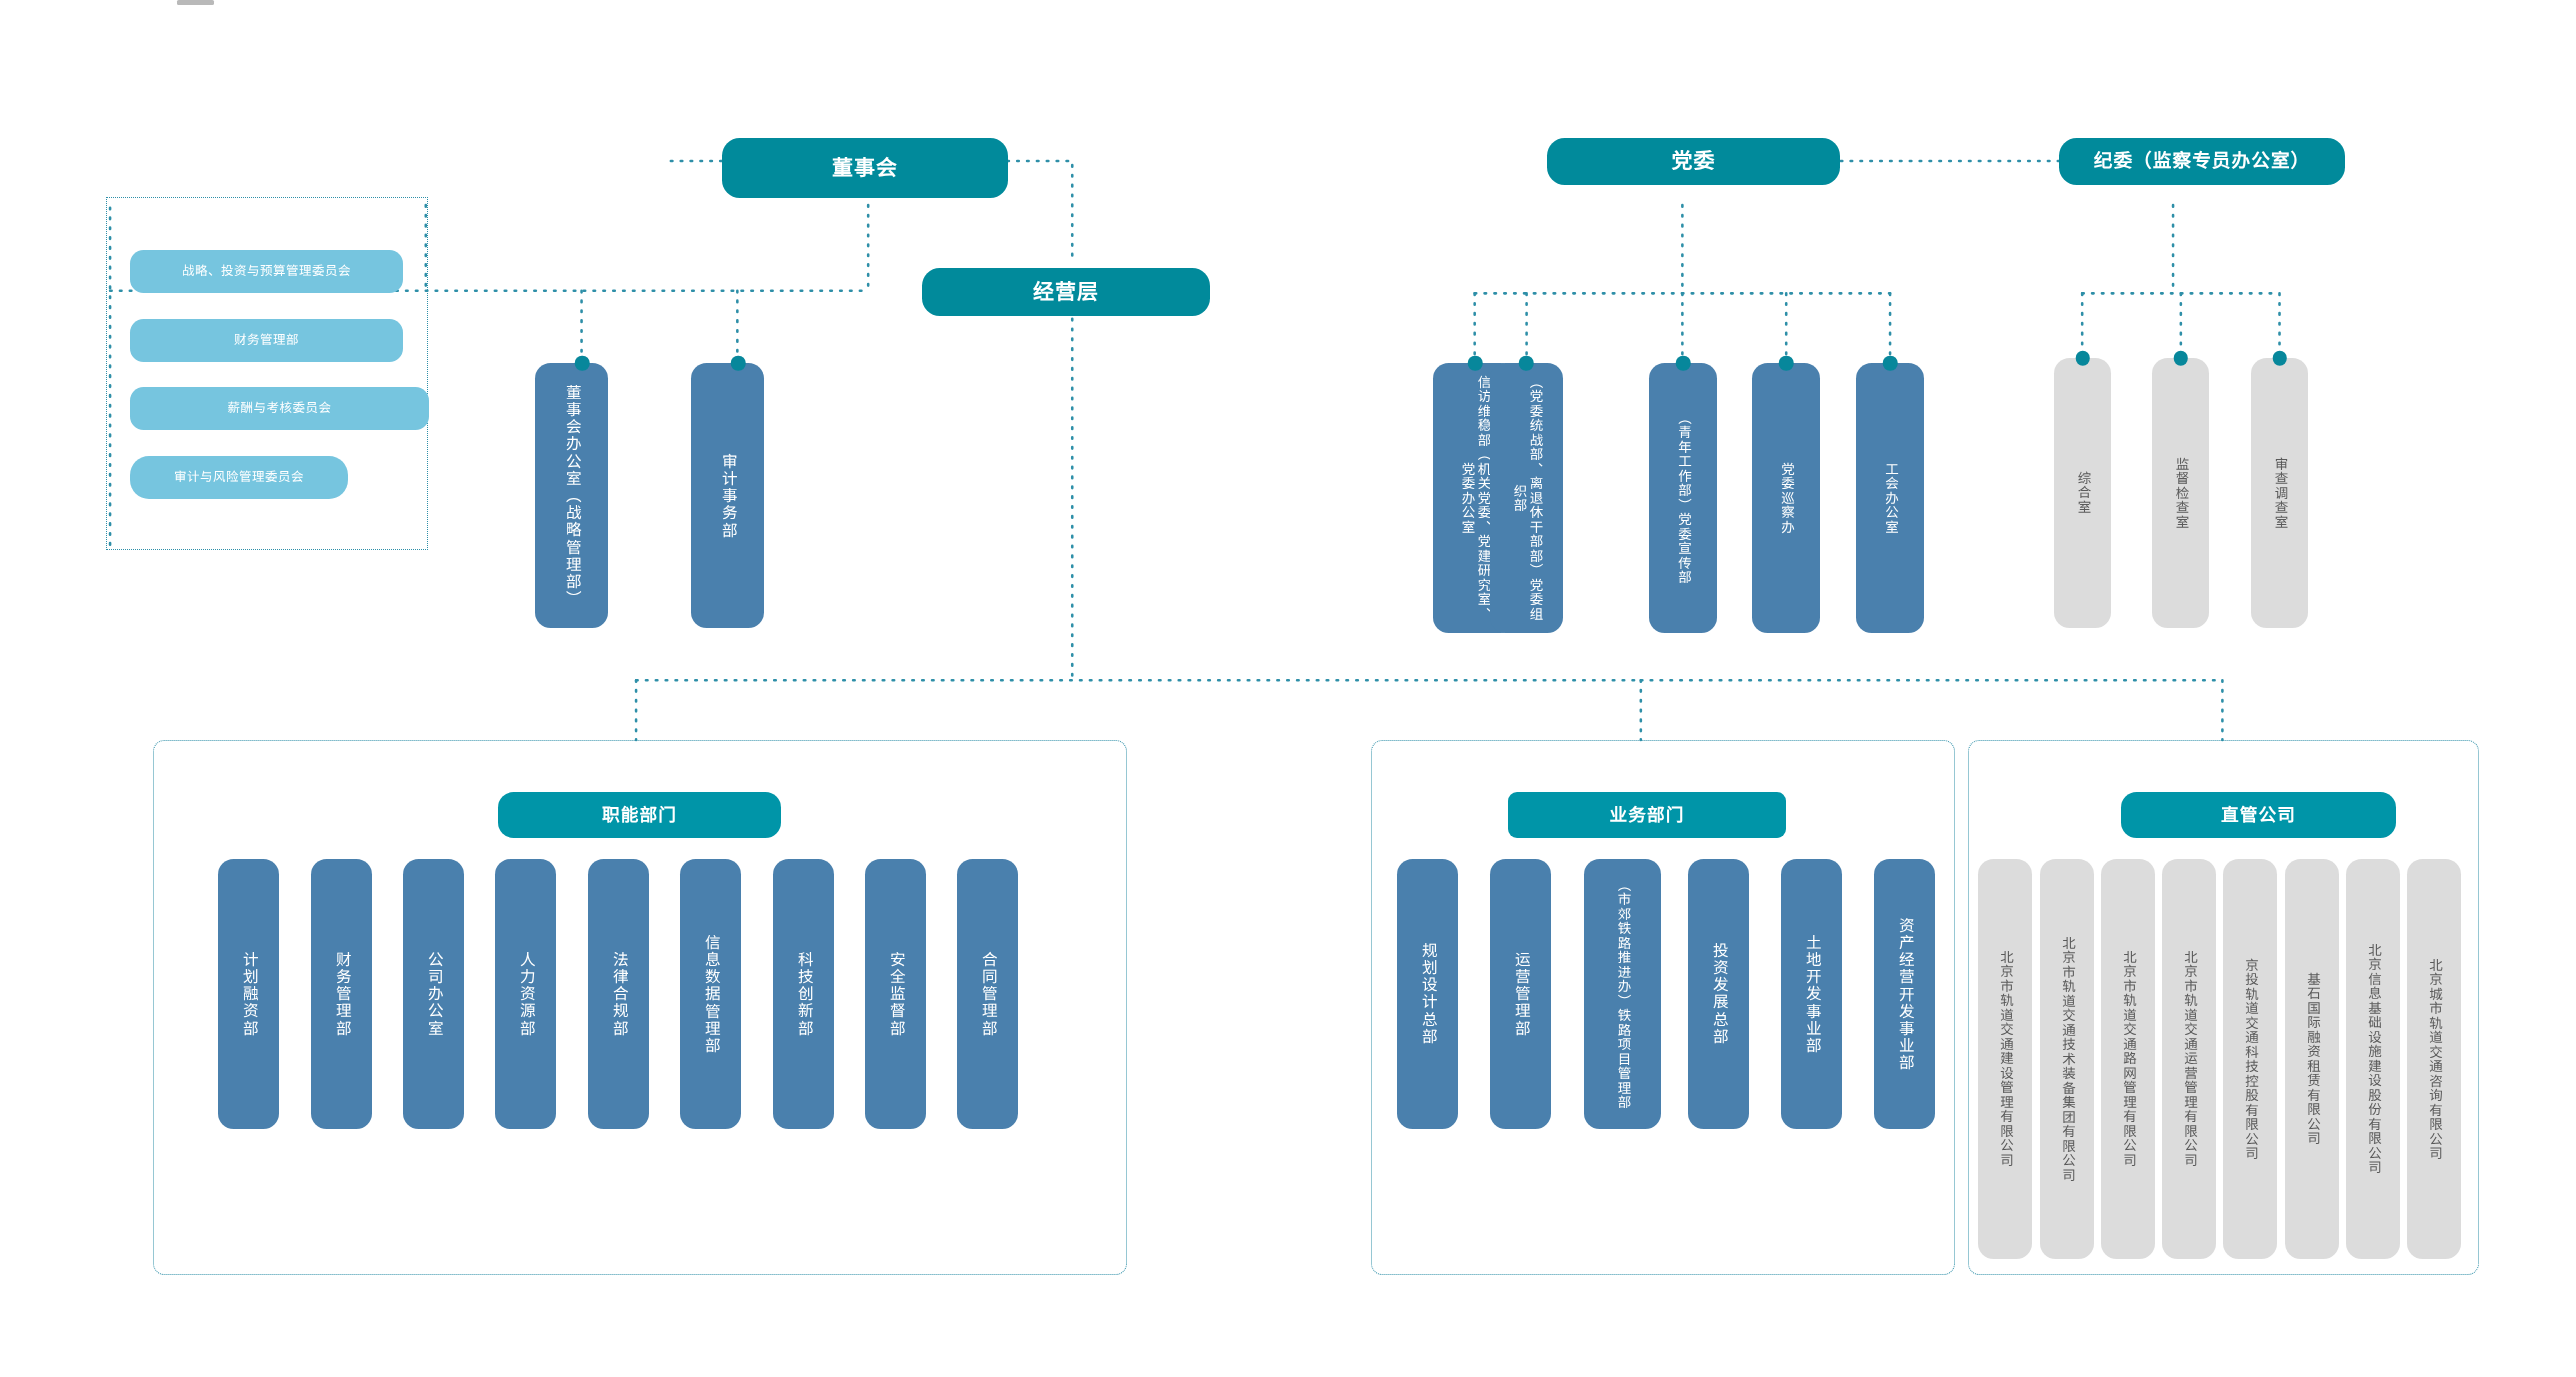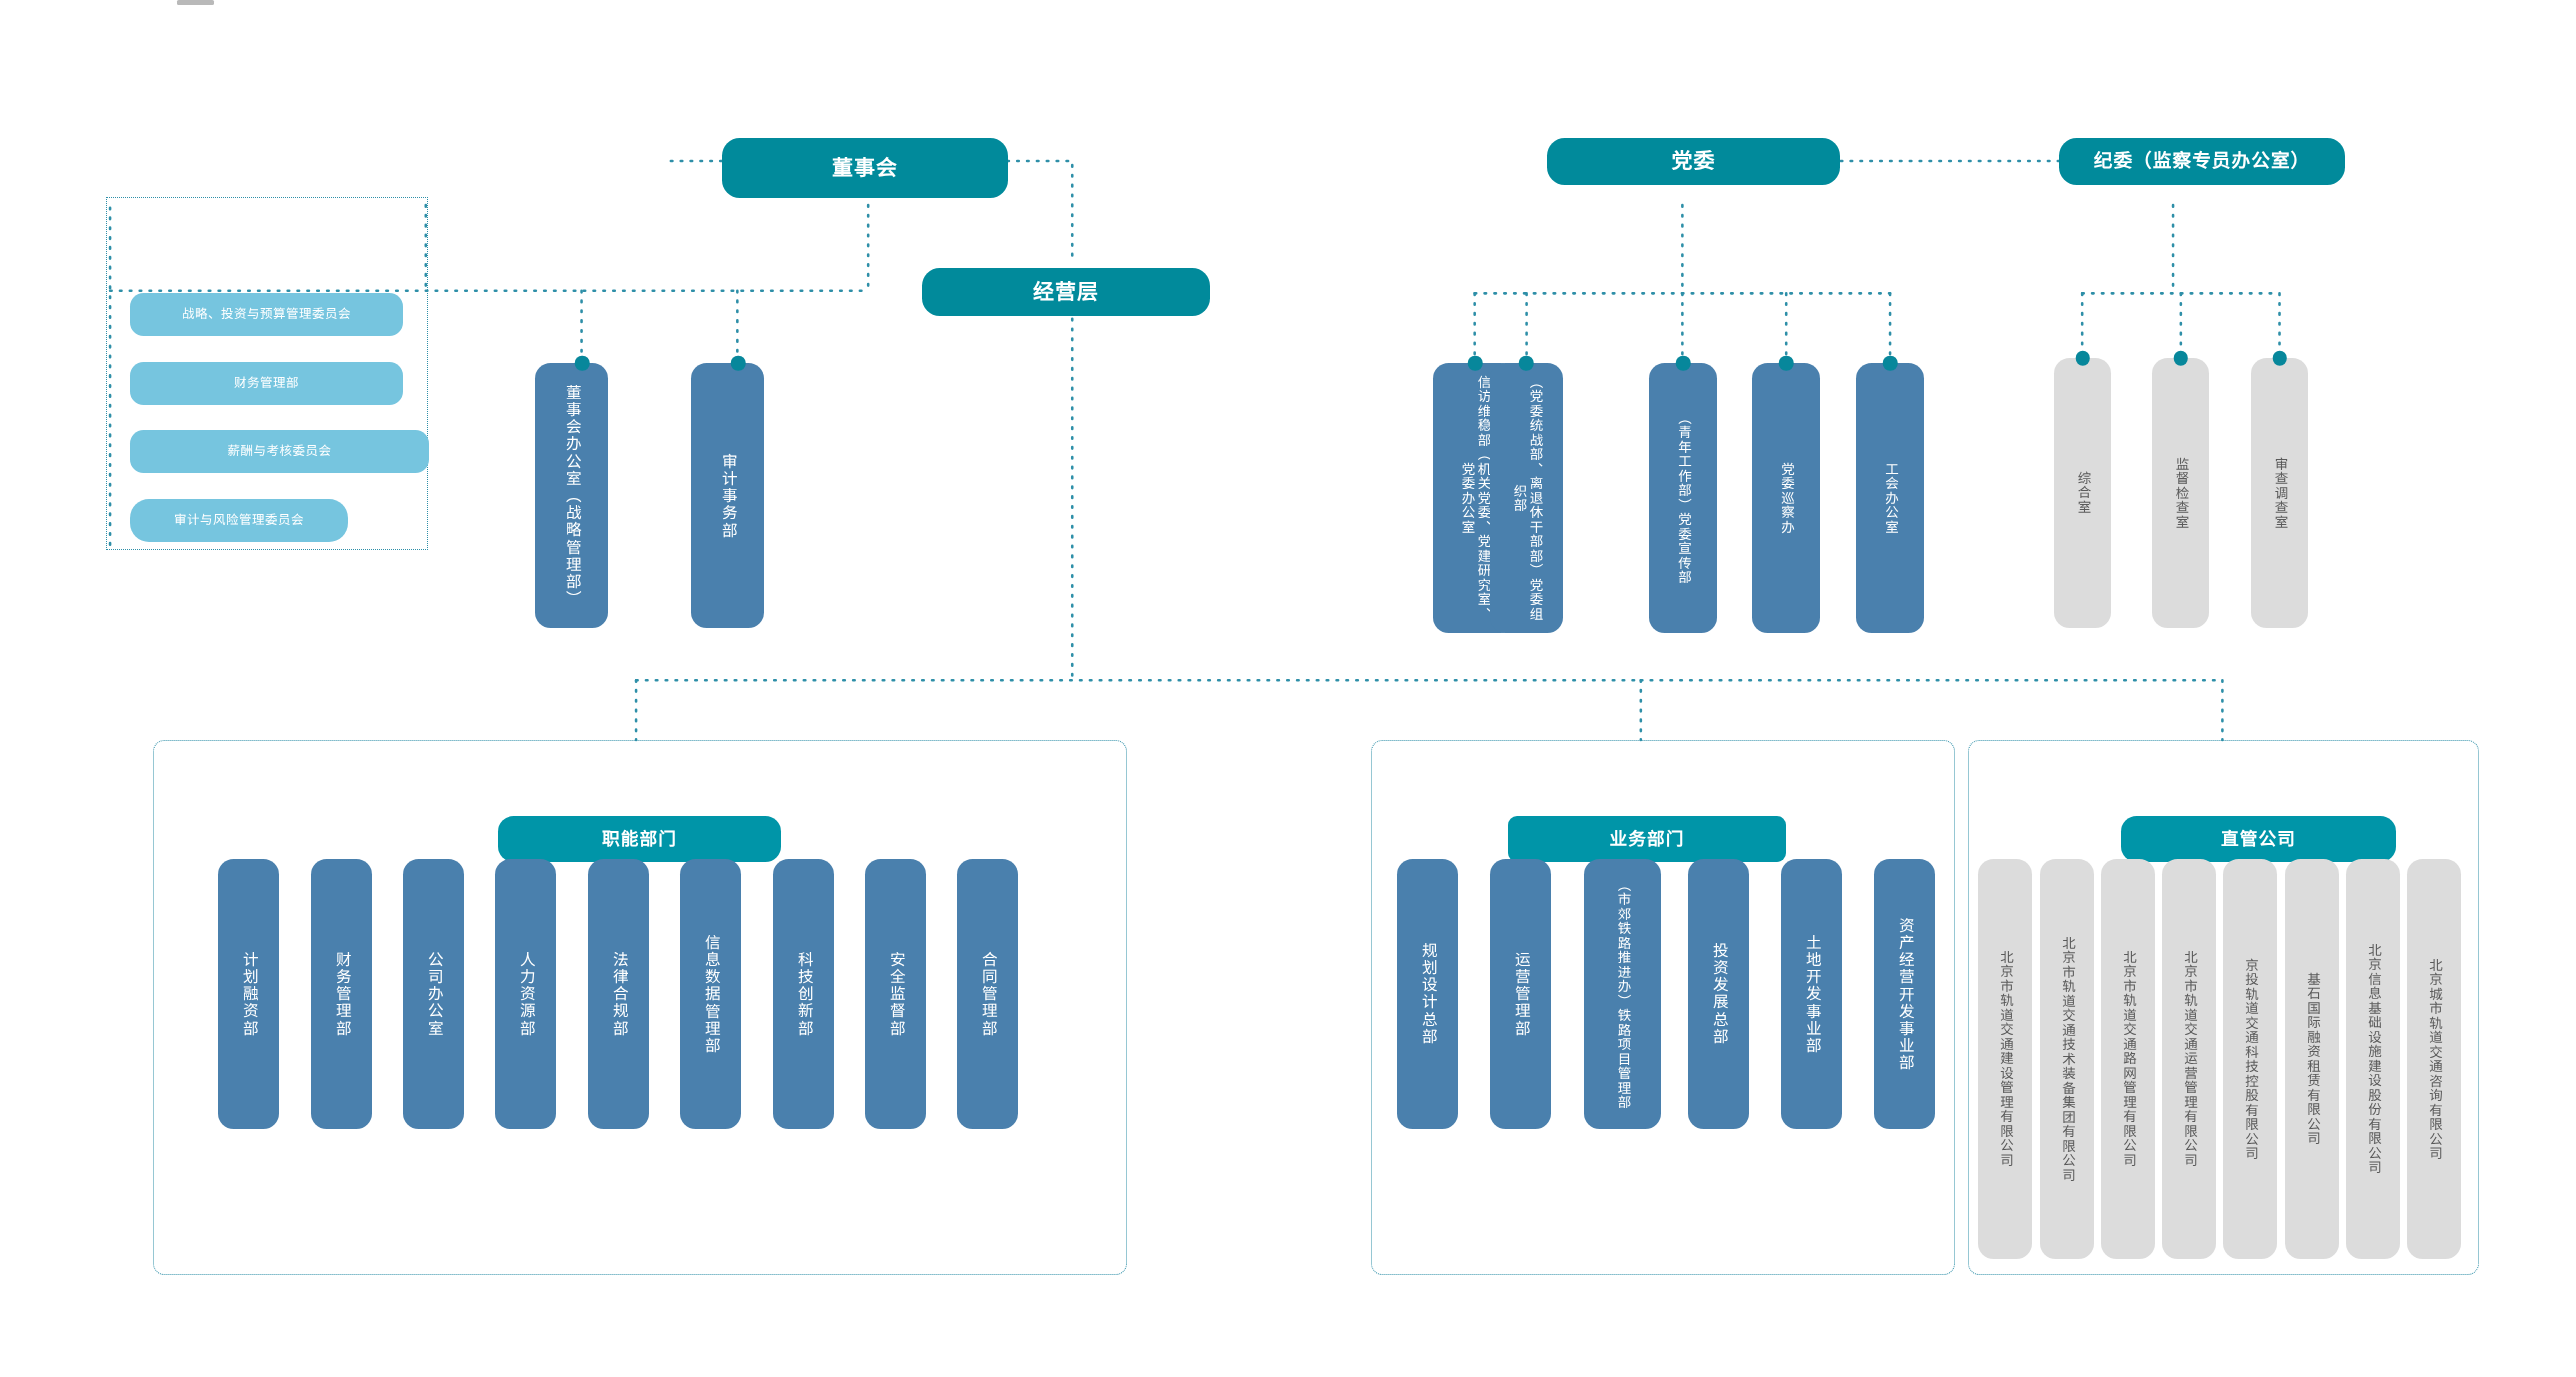--- a/index.html
+++ b/index.html
@@ -38,38 +38,37 @@
     position:absolute;
     left:7.3px; top:-7.3px; right:-7.3px; bottom:7.3px;
     border:1.6px dotted #2E8FA8;
     border-radius:inherit;
     z-index:-1;
   }
   .node.nodot::after{display:none;}
 
   .teal{ background:#018A9B; }
   .teal2{ background:#0095A8; }
-  .lightblue{ background:#76C5DF;margin-top:43px; }
+  .lightblue{ background:#76C5DF; }
   .blue{ background:#4A80AD; }
   .grey{ background:#DCDCDC; color:#5A5A5A; }
   .grey::after{ border-color:#C9C9C9; }
 
   
   .pill{
     border-radius:17.7px;
     font-size:21px;
     font-weight:bold;
     letter-spacing:1px;
   }
   .pill-sm{
     border-radius:15.6px;
     font-size:17.7px;
     font-weight:bold;
     letter-spacing:1px;
-    margin-top:24px;
   }
   
   .commit{
     border-radius:13.5px;
     font-size:12.5px;
     letter-spacing:0.5px;
   }
   .commit::after{
     left:5.2px; top:-5.2px; right:-5.2px; bottom:5.2px;
     border:1px dotted #8FD2E6;

